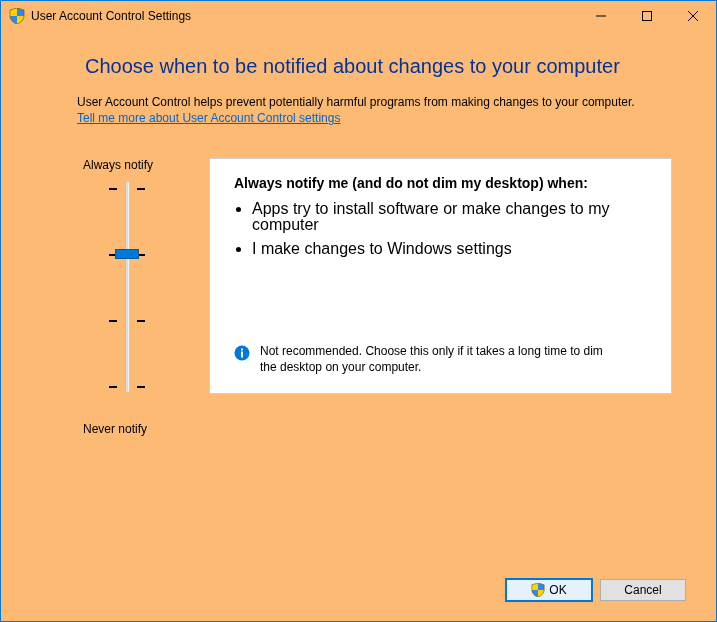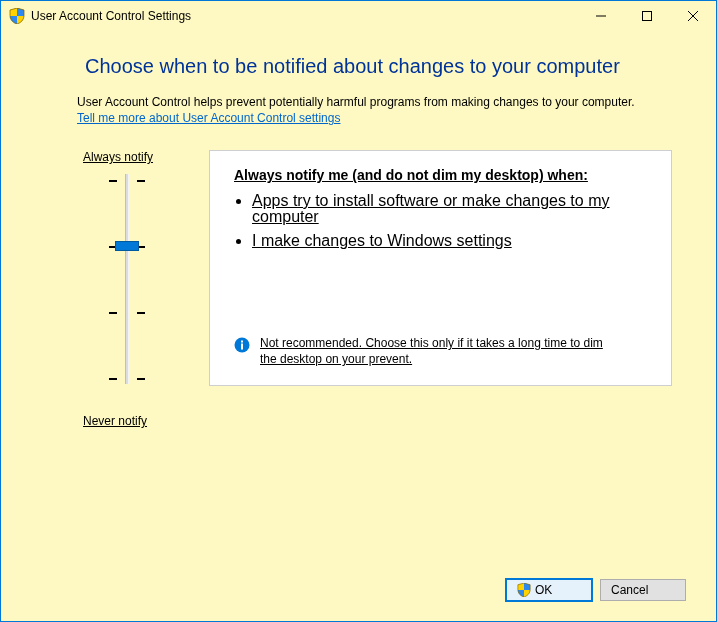--- a/index.html
+++ b/index.html
@@ -8,21 +8,21 @@
     font-family: "Segoe UI", Tahoma, sans-serif;
     font-size: 12px;
     color: #000;
     background: #fff;
   }
   .window {
     position: relative;
     width: 717px;
     height: 622px;
     border: 1px solid #0078d7;
-    background: #fef9c3;
+    background: #fdba74;
     display: flex;
     flex-direction: column;
   }
   
   .titlebar {
     height: 30px;
     display: flex;
     align-items: center;
     padding: 0 0 0 8px;
   }
@@ -62,22 +62,21 @@
   }
   .link {
     color: #0066cc;
     text-decoration: underline;
     cursor: pointer;
   }
 
   
   .middle {
     display: flex;
-    margin-top: 24px;
-    text-decoration: underline;
+    margin-top: 32px;
   }
   .slider-col {
     width: 132px;
     flex: 0 0 auto;
   }
   .slider-label {
     font-size: 12px;
     text-align: left;
     padding-left: 6px;
   }
@@ -161,20 +160,21 @@
   }
   .btn {
     min-width: 86px;
     height: 22px;
     font-size: 12px;
     font-family: inherit;
     border: 1px solid #adadad;
     background: #e1e1e1;
     display: inline-flex;
     align-items: center;
+    justify-content: center;
     gap: 4px;
     padding: 0 10px;
   }
   .btn.primary {
     border: 1px solid #0078d7;
     outline: 1px solid #0078d7;
     background: #e5f1fb;
   }
   .shield-small { width:14px; height:14px; display:inline-block; }
 </style>
@@ -248,21 +248,21 @@
             <li>I make changes to Windows settings</li>
           </ul>
           <div class="rec-row">
             <span class="info-icon">
               <svg width="16" height="16" viewBox="0 0 16 16">
                 <circle cx="8" cy="8" r="7.5" fill="#0078d7"></circle>
                 <rect x="7" y="6.5" width="2" height="6" fill="#fff"></rect>
                 <rect x="7" y="3.5" width="2" height="2" fill="#fff"></rect>
               </svg>
             </span>
-            <span class="rec-text">Not recommended. Choose this only if it takes a long time to dim the desktop on your prevent.</span>
+            <span class="rec-text">Not recommended. Choose this only if it takes a long time to dim the desktop on your computer.</span>
           </div>
         </div>
       </div>
     </div>
   </div>
 
   <div class="button-row">
     <button class="btn primary">
       <span class="shield-small">
         <svg viewBox="0 0 16 16" width="14" height="14">

